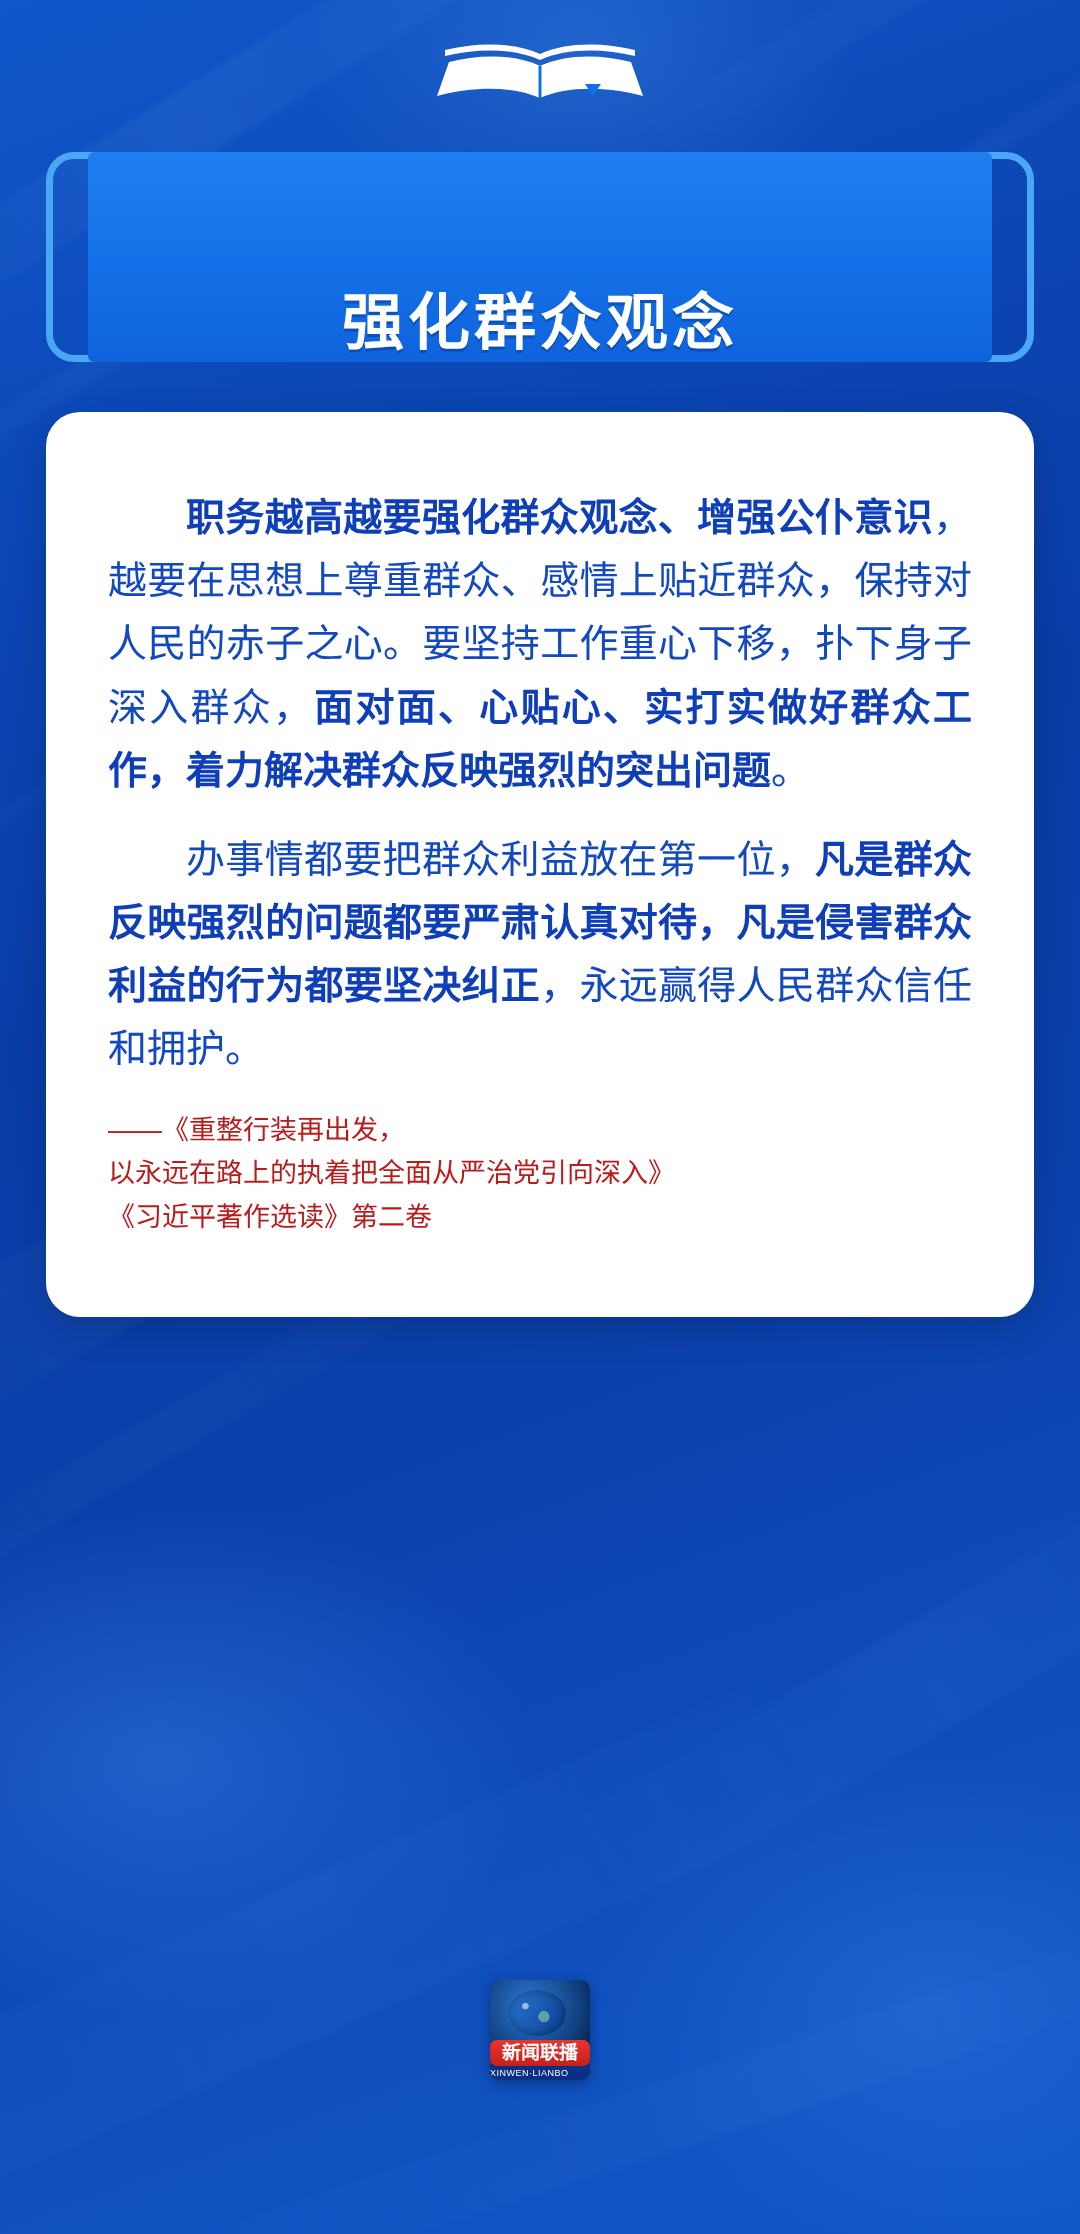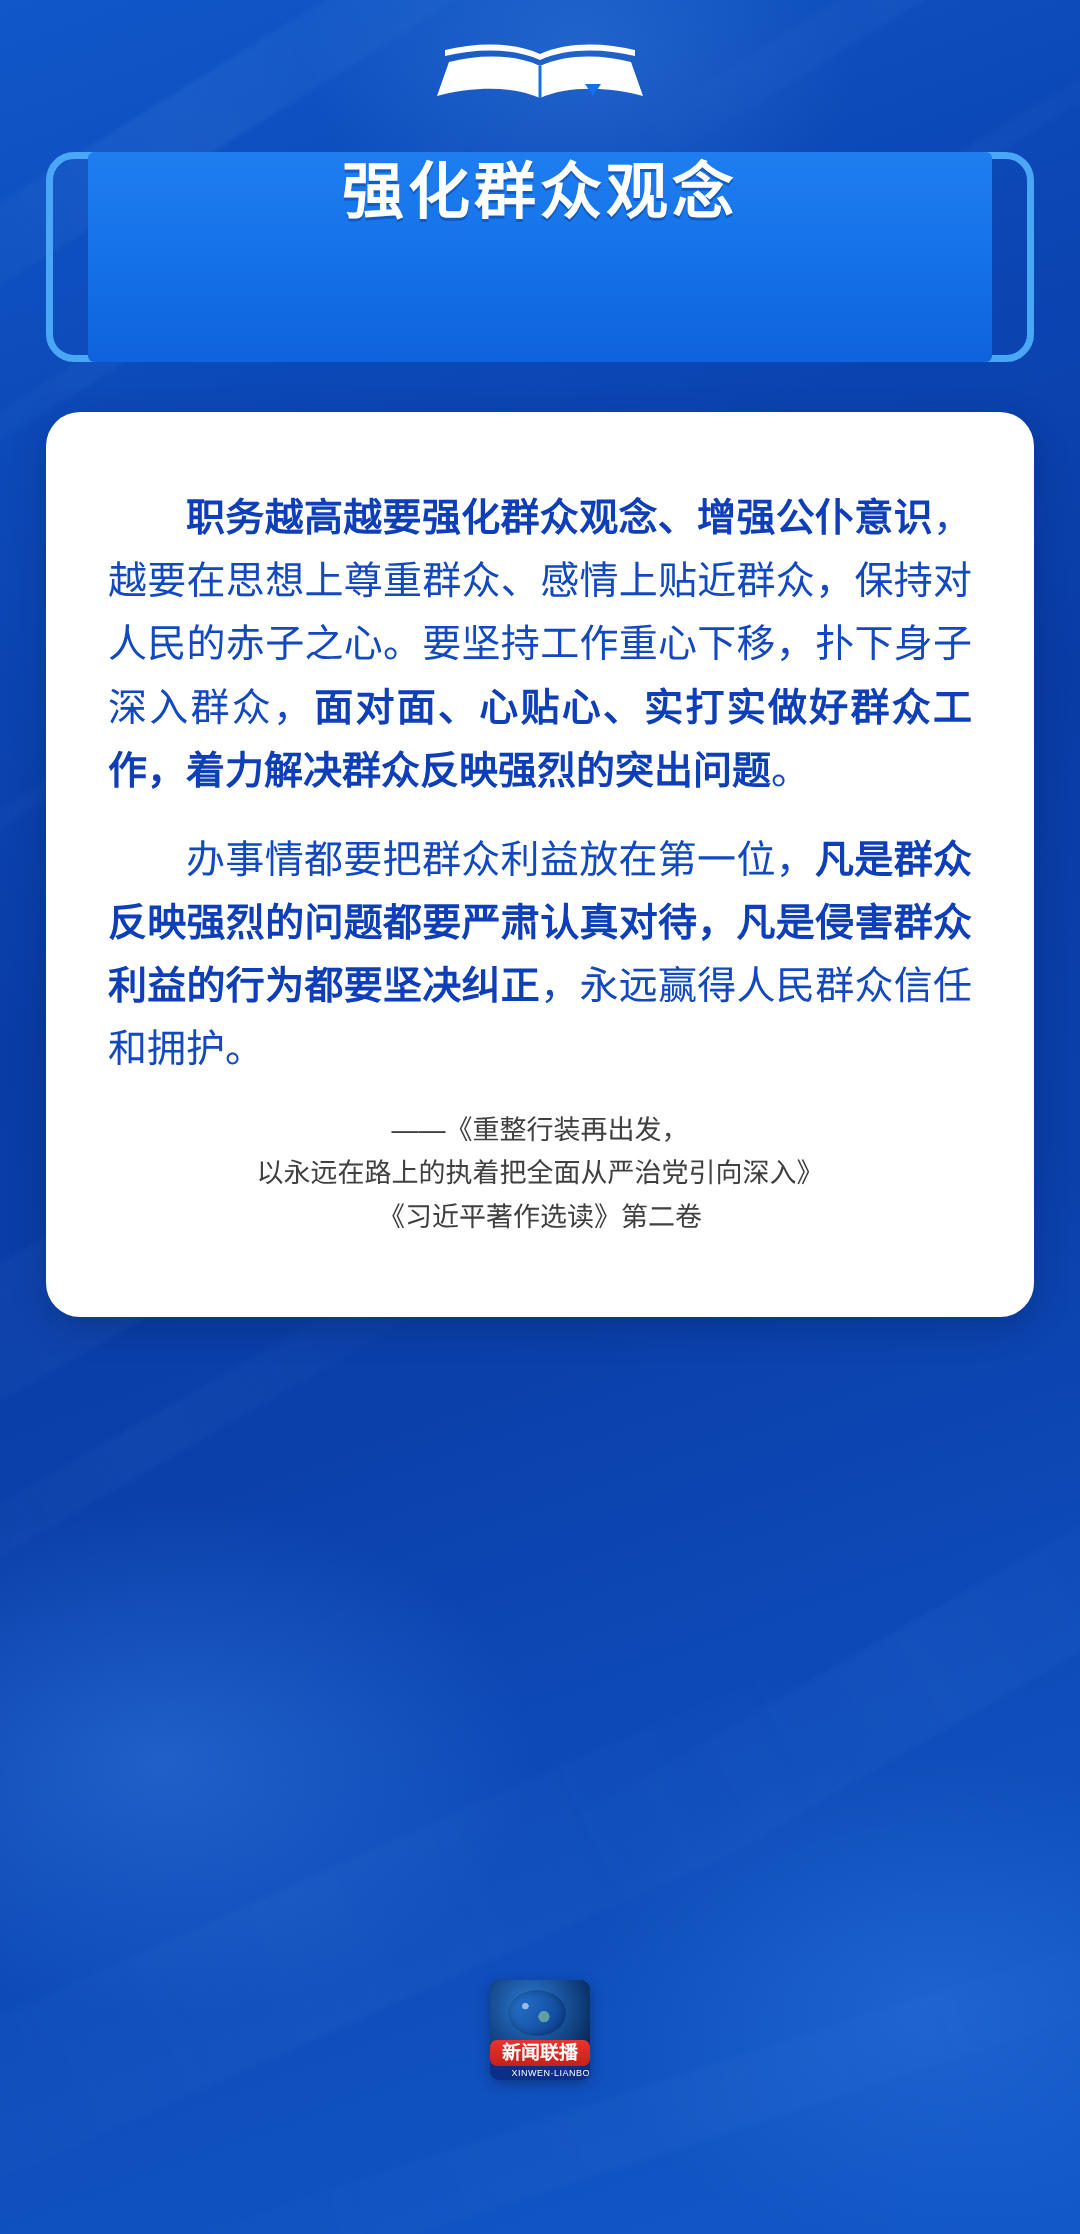--- a/index.html
+++ b/index.html
@@ -94,21 +94,21 @@
     position: absolute;
     left: 42px;
     right: 42px;
     top: 0;
     bottom: 0;
     background: linear-gradient(180deg, #1e7ef0 0%, #1470e8 55%, #0f63dc 100%);
     border-radius: 6px;
     display: flex;
     flex-direction: column;
     align-items: center;
-    justify-content: space-between;
+    justify-content: flex-end;
   }
   .plate-line {
     color: #ffffff;
     font-size: 62px;
     font-weight: 800;
     letter-spacing: 4px;
     line-height: 1.28;
     text-shadow: 0 3px 0 rgba(4,40,110,0.35);
     font-family: "Liberation Sans", "DejaVu Sans", sans-serif;
   }
@@ -133,22 +133,22 @@
     text-align: justify;
     text-indent: 2em;
     margin: 0 0 26px 0;
     font-family: "Liberation Sans", "DejaVu Sans", sans-serif;
   }
   .para b { font-weight: 800; color: #0f3fb8; }
   .para .plain { font-weight: 400; }
 
   .attrib {
     margin-top: 28px;
-    text-align: center;
-    color: #404040;
+    text-align: left;
+    color: #b91c1c;
     font-size: 27px;
     line-height: 1.62;
     font-family: "Liberation Sans", "DejaVu Sans", sans-serif;
   }
   .attrib div { white-space: nowrap; }
 
   
   .footer-logo {
     position: absolute;
     left: 50%;
@@ -192,21 +192,21 @@
     letter-spacing: 0px;
     border-radius: 7px;
   }
   .logo-sub {
     position: absolute;
     left: 0; top: 86px;
     width: 100px; height: 14px;
     color: #ffffff;
     font-size: 9px;
     line-height: 14px;
-    text-align: right;
+    text-align: left;
     letter-spacing: 0.5px;
     background: #0b2e86;
   }
 </style>
 </head>
 <body>
 
 <div class="poster">
 
   <div class="glow g3"></div>

